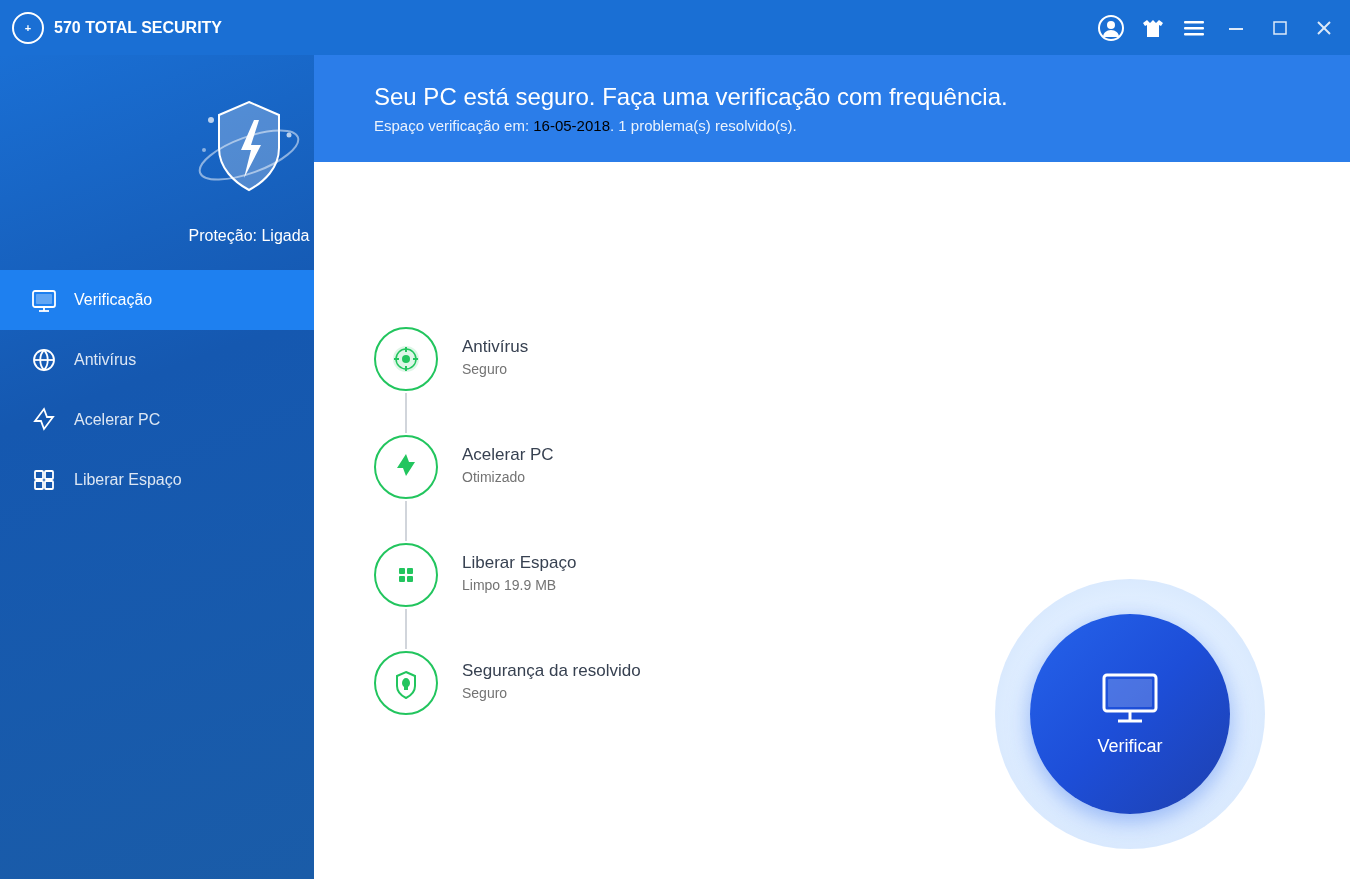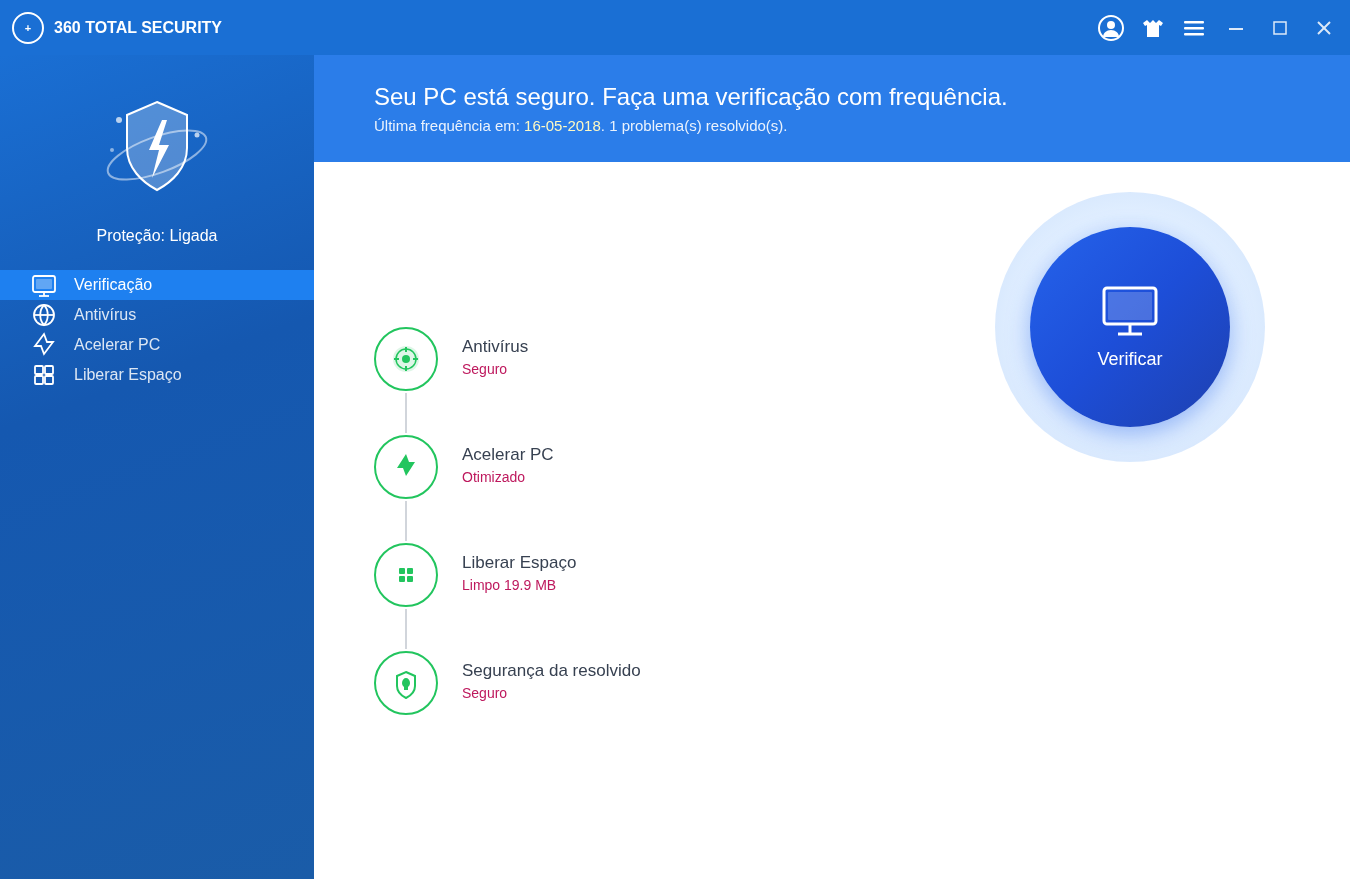--- a/index.html
+++ b/index.html
@@ -55,21 +55,21 @@
       flex: 1;
       overflow: hidden;
     }
 
     
     .sidebar {
       width: 314px;
       background: linear-gradient(160deg, #1a6fd4 0%, #1558b0 40%, #1a5ca8 100%);
       display: flex;
       flex-direction: column;
-      align-items: center;
+      align-items: flex-end;
       flex-shrink: 0;
     }
 
     .sidebar-logo-area {
       display: flex;
       flex-direction: column;
       align-items: center;
       padding: 30px 0 25px;
     }
 
@@ -92,21 +92,21 @@
     
     .nav-list {
       width: 100%;
       list-style: none;
     }
 
     .nav-item {
       display: flex;
       align-items: center;
       gap: 16px;
-      padding: 1px 30px;
+      padding: 16px 30px;
       color: rgba(255,255,255,0.85);
       font-size: 16px;
       cursor: pointer;
       transition: background 0.2s;
     }
     .nav-item.active {
       background: #1e80f0;
       color: white;
       font-weight: 500;
     }
@@ -136,21 +136,21 @@
     .content-header h2 {
       font-size: 24px;
       font-weight: 400;
       margin-bottom: 6px;
     }
     .content-header p {
       font-size: 15px;
       color: rgba(255,255,255,0.9);
     }
     .content-header p .date-link {
-      color: #fef9c3;
+      color: #000000;
       font-size: 15px;
     }
 
     
     .content-body {
       flex: 1;
       display: flex;
       padding: 30px 60px;
       gap: 40px;
     }
@@ -202,28 +202,28 @@
 
     .check-title {
       font-size: 17px;
       color: #374151;
       font-weight: 400;
       margin-bottom: 4px;
     }
 
     .check-status {
       font-size: 14px;
-      color: #be185d;
+      color: #737373;
     }
 
     
     .verify-area {
       width: 320px;
       display: flex;
-      align-items: flex-start;
+      align-items: flex-end;
       justify-content: center;
       flex-shrink: 0;
     }
 
     .verify-outer-ring {
       width: 270px;
       height: 270px;
       border-radius: 50%;
       background: radial-gradient(circle, #dbeafe 0%, #e0eeff 60%, #c8ddfa 100%);
       display: flex;
@@ -257,21 +257,21 @@
 </head>
 <body>
 
 <div class="titlebar">
   <div class="titlebar-left">
 
     <svg width="32" height="32" viewBox="0 0 32 32">
       <circle cx="16" cy="16" r="15" fill="none" stroke="white" stroke-width="2"></circle>
       <text x="16" y="20" text-anchor="middle" fill="white" font-size="11" font-weight="bold" font-family="Arial">+</text>
     </svg>
-    <span>360 TOTAL SECURITY</span>
+    <span>570 TOTAL SECURITY</span>
   </div>
   <div class="titlebar-controls">
 
     <span style="color:white;font-size:22px;cursor:pointer;">
       <svg width="26" height="26" viewBox="0 0 26 26" fill="none">
         <circle cx="13" cy="13" r="12" stroke="white" stroke-width="2"></circle>
         <circle cx="13" cy="10" r="4" fill="white"></circle>
         <path d="M5 22c0-4 3.6-7 8-7s8 3 8 7" fill="white"></path>
       </svg>
     </span>
@@ -380,21 +380,21 @@
       </li>
 
     </ul>
   </div>
 
   <div class="content">
 
     <div class="content-header">
       <h2>Seu PC está seguro. Faça uma verificação com frequência.</h2>
       <p>
-        <span>Última frequência em: </span><span class="date-link">16-05-2018</span><span>. 1 problema(s) resolvido(s).</span>
+        <span>Espaço verificação em: </span><span class="date-link">16-05-2018</span><span>. 1 problema(s) resolvido(s).</span>
       </p>
     </div>
 
     <div class="content-body">
 
       <div class="check-list">
 
         <div class="check-item">
           <div class="check-item-connector">
             <div class="check-circle">

